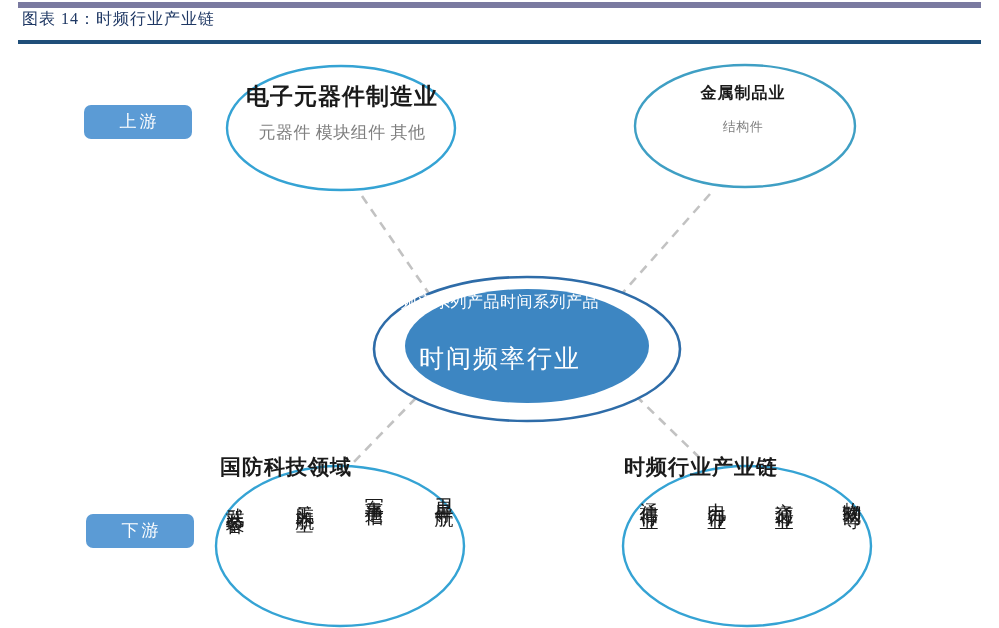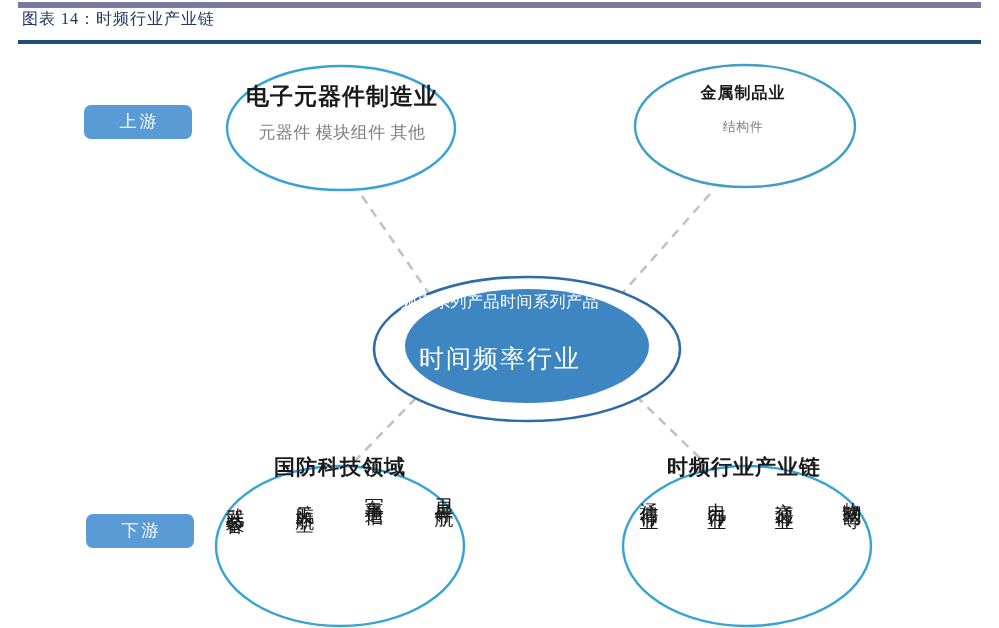--- a/index.html
+++ b/index.html
@@ -139,21 +139,20 @@
     color: #ffffff;
     font-family: "Liberation Serif", "DejaVu Serif", serif;
     font-size: 25px;
     letter-spacing: 2px;
     white-space: nowrap;
   }
 
   
   .downstream-title {
     position: absolute;
-    text-align: center;
     font-family: "Liberation Serif", "DejaVu Serif", serif;
     font-weight: bold;
     font-size: 21px;
     color: #1a1a1a;
     letter-spacing: 1px;
     white-space: nowrap;
   }
   #title-defense { left: 220px; top: 407px; width: 240px; }
   #title-economy { left: 624px; top: 407px; width: 240px; }
 

